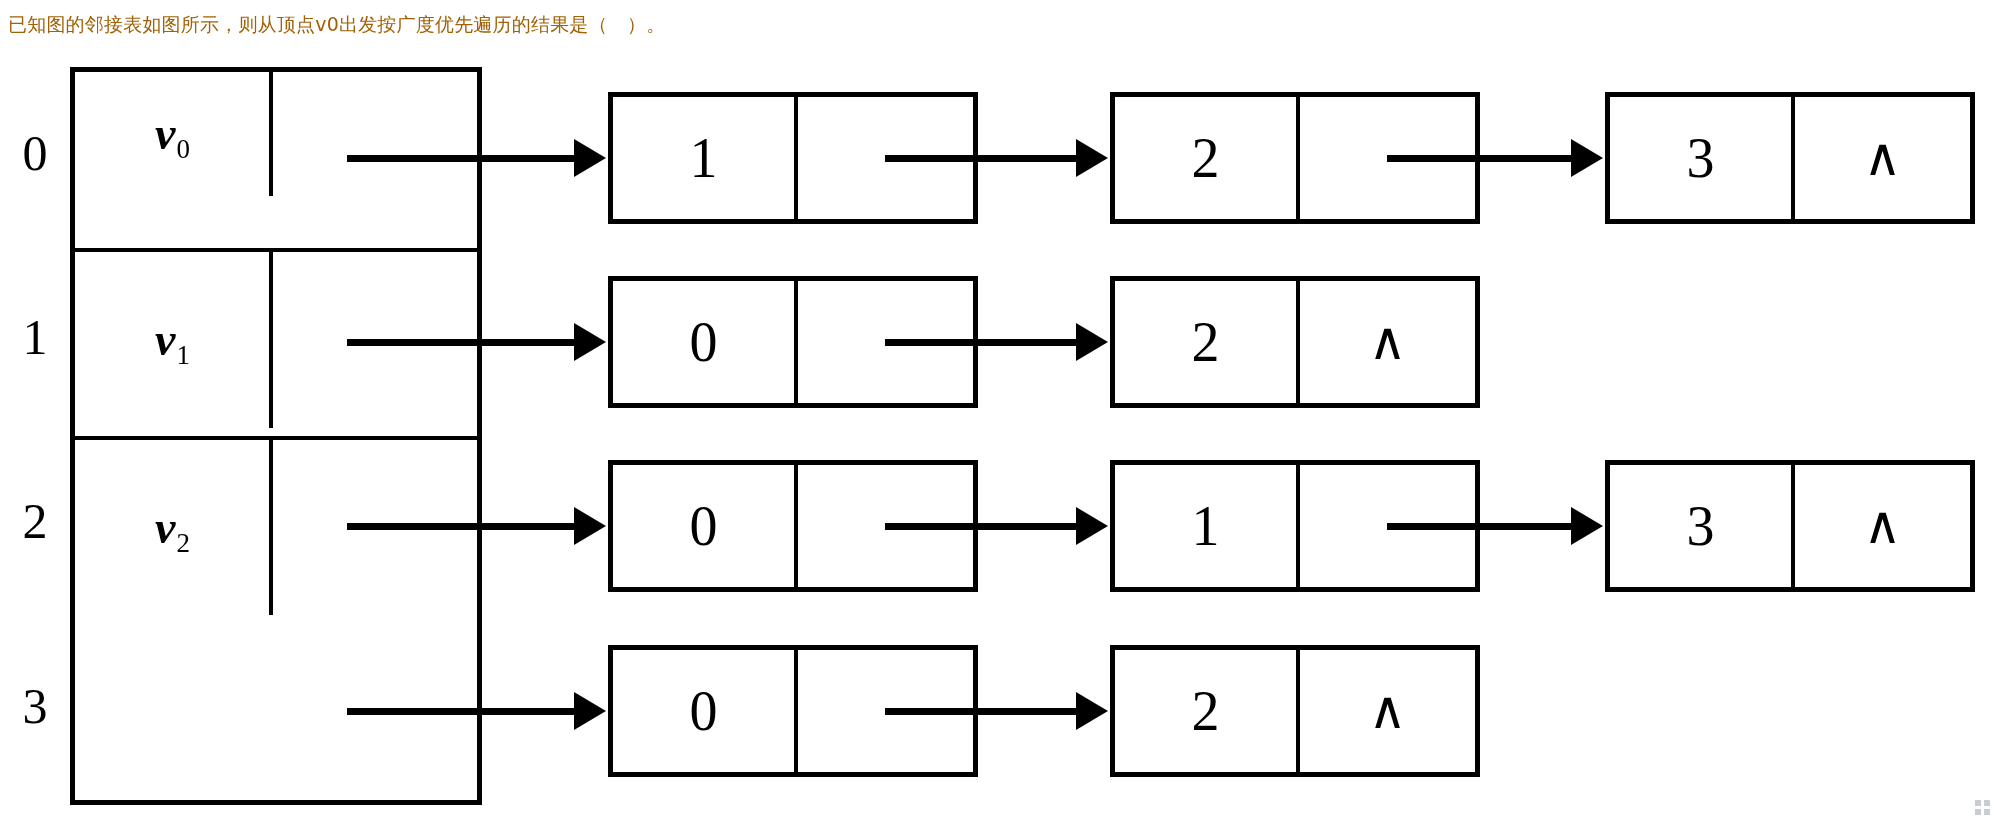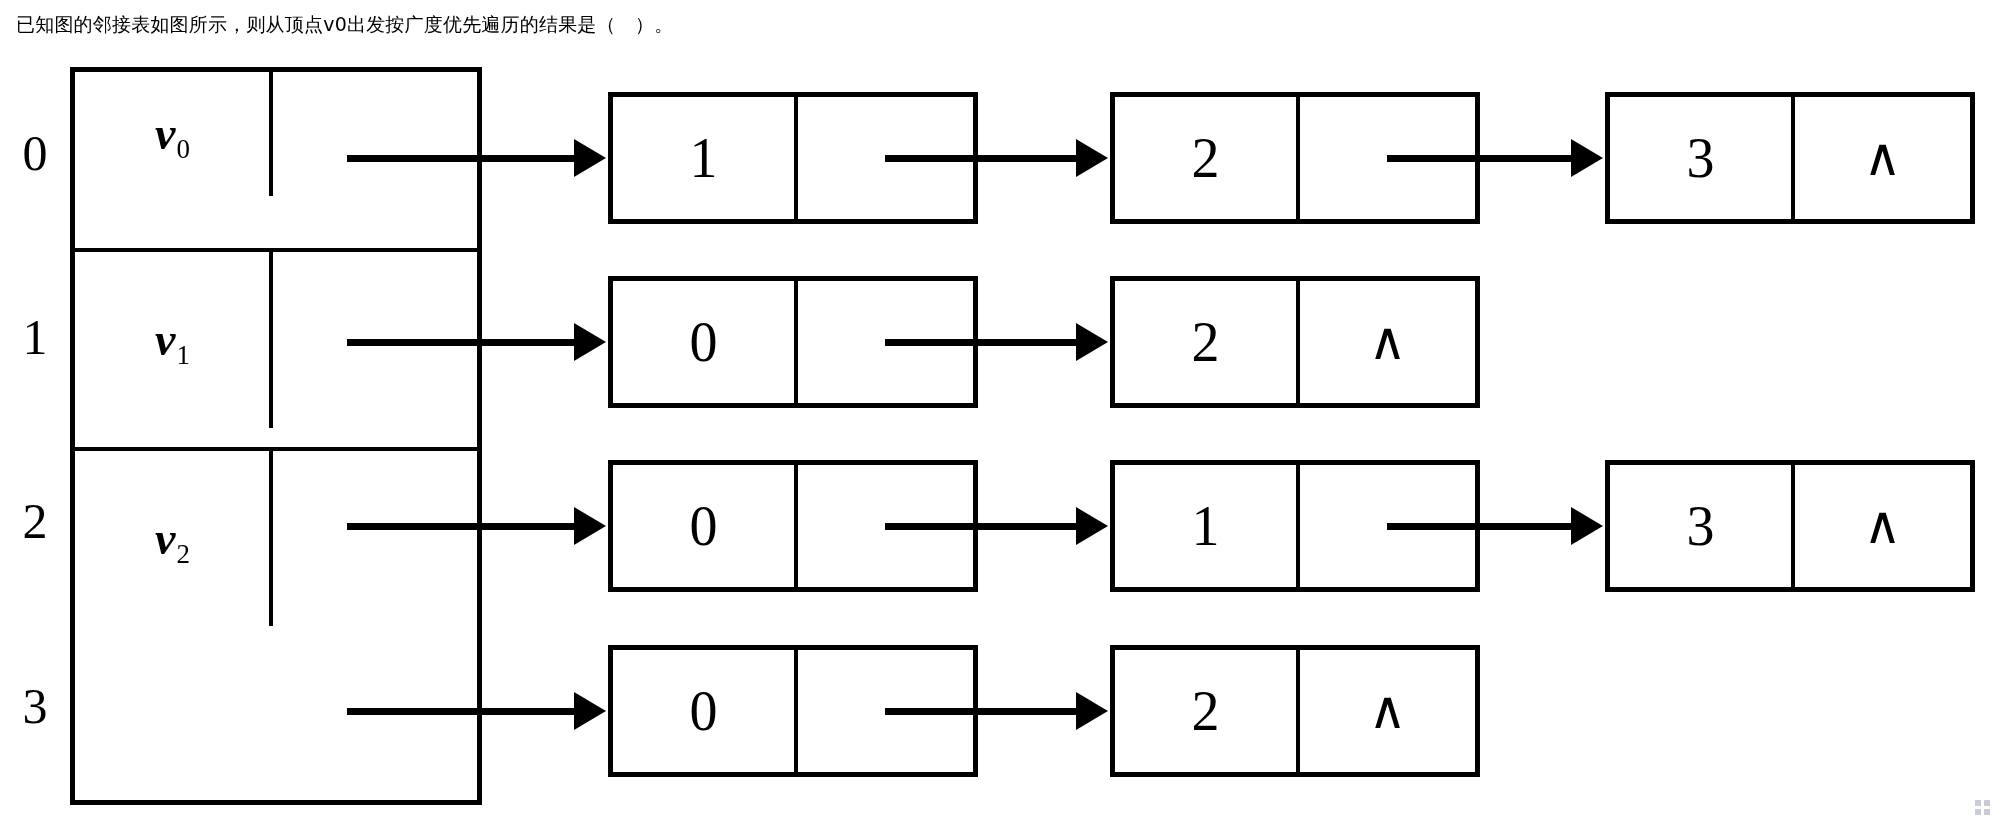--- a/index.html
+++ b/index.html
@@ -16,25 +16,24 @@
     font-family: "Liberation Sans", sans-serif;
   }
 
   
   #question-text {
     position: absolute;
     left: 8px;
     top: 11px;
     font-size: 19px;
     line-height: 26px;
-    color: #000000;
+    color: #a16207;
     letter-spacing: 0.2px;
     white-space: nowrap;
     font-family: "DejaVu Sans", "Liberation Sans", sans-serif;
-    margin-left: 8px;
   }
 
   
   #figure {
     position: absolute;
     left: 0;
     top: 0;
     width: 1999px;
     height: 828px;
   }
@@ -187,21 +186,21 @@
           <span class="vtx-label">v<sub>0</sub></span>
         </div>
         <div class="vtx-ptr-cell"></div>
       </div>
       <div class="vtx-row" style="top: 176px; height: 180px; padding-left: 36px;">
         <div class="vtx-name-cell">
           <span class="vtx-label">v<sub>1</sub></span>
         </div>
         <div class="vtx-ptr-cell"></div>
       </div>
-      <div class="vtx-row" style="top: 375px; height: 179px;">
+      <div class="vtx-row" style="top: 364px; height: 179px;">
         <div class="vtx-name-cell">
           <span class="vtx-label">v<sub>2</sub></span>
         </div>
         <div class="vtx-ptr-cell"></div>
       </div>
     </div>
   <div id="row-indices">
       <div class="row-index" style="top: 128px;">0</div>
       <div class="row-index" style="top: 312px;">1</div>
       <div class="row-index" style="top: 496px;">2</div>

